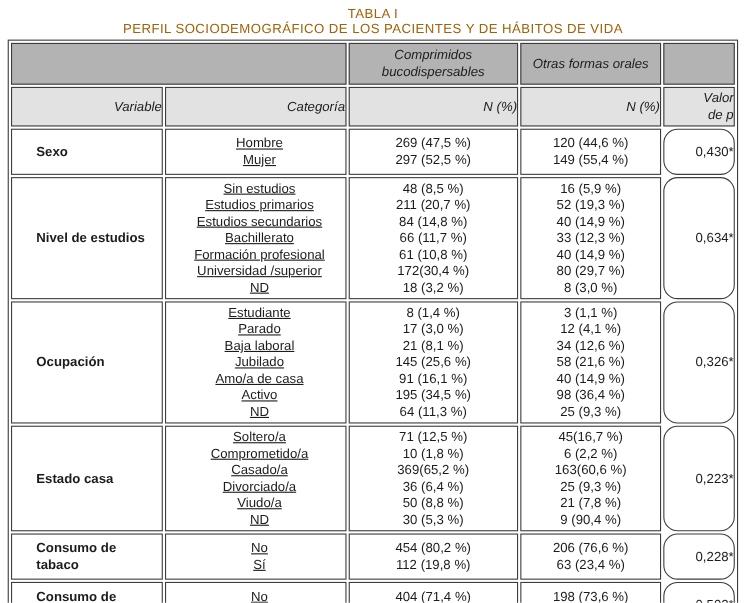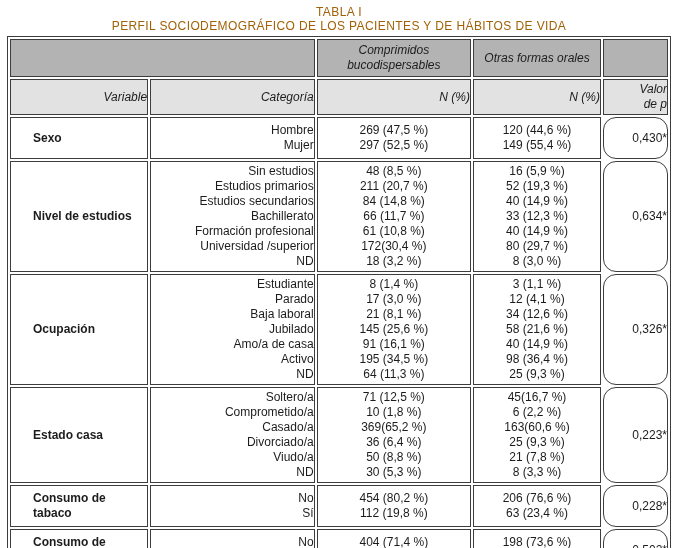--- a/index.html
+++ b/index.html
@@ -53,21 +53,21 @@
   }
   tr.col-header th {
     background: var(--header-light, #e2e2e2);
     height: 14px;
     font-style: italic;
     font-weight: normal;
     text-align: right;
     padding-left: 24px;
   }
   td.var-cell  { text-align: left; padding-left: 22px; font-weight: bold; }
-  td.cat-cell  { text-align: right; }
+  td.cat-cell  { text-align: center; text-decoration: underline; }
   td.cat-cell div { padding-left: 7px; }
   td.num-cell  { text-align: center; }
   td.p-cell    { text-align: right; border-radius: 13px; }
   tr.lines-2 td { height: 36px; }
   tr.lines-6 td { height: 90px; }
   tr.lines-7 td { height: 104px; }
 </style>
 </head>
 <body>
 
@@ -195,21 +195,21 @@
           <div>36 (6,4 %)</div>
           <div>50 (8,8 %)</div>
           <div>30 (5,3 %)</div>
         </td>
         <td class="num-cell">
           <div>45(16,7 %)</div>
           <div>6 (2,2 %)</div>
           <div>163(60,6 %)</div>
           <div>25 (9,3 %)</div>
           <div>21 (7,8 %)</div>
-          <div>8 (3,3 %)</div>
+          <div>9 (90,4 %)</div>
         </td>
         <td class="p-cell">0,223*</td>
       </tr>
       <tr class="lines-2">
         <td class="var-cell">Consumo de tabaco</td>
         <td class="cat-cell">
           <div>No</div>
           <div>Sí</div>
         </td>
         <td class="num-cell">

